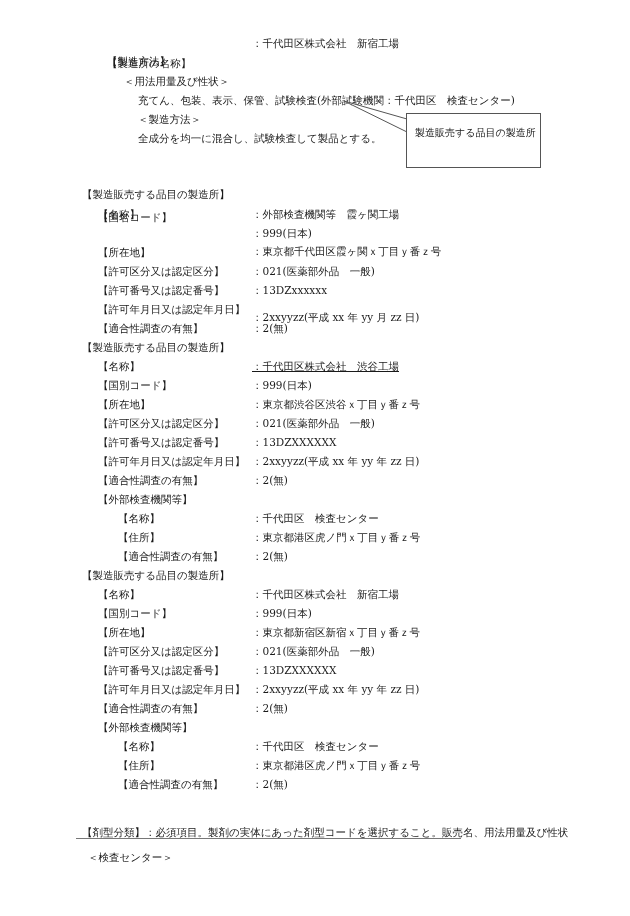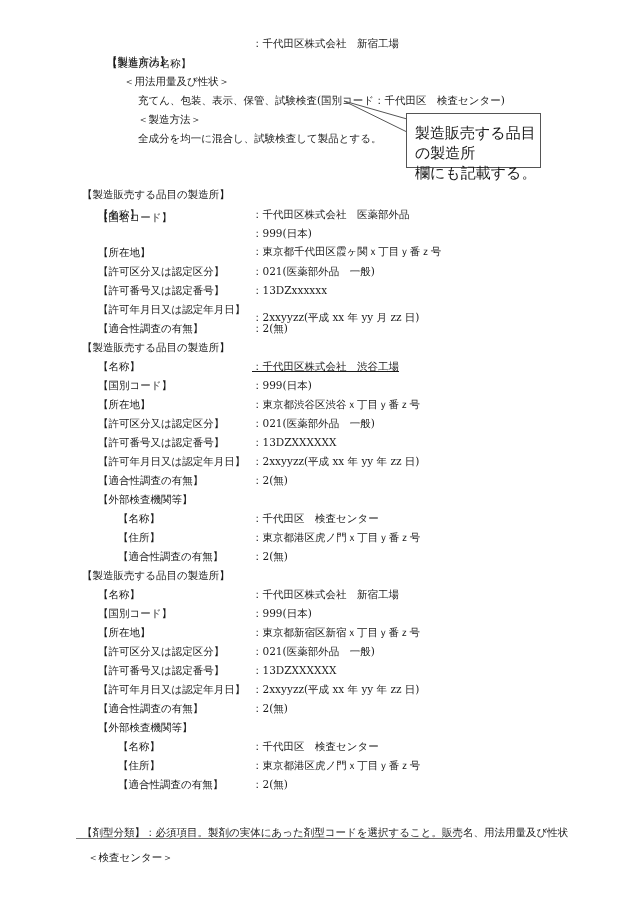--- a/index.html
+++ b/index.html
@@ -6,47 +6,46 @@
   body {
     width: 630px; height: 916px; position: relative; overflow: hidden;
     font-family: "DejaVu Serif", "Liberation Serif", serif;
     color: #1a1a1a; font-size: 10.5px; line-height: 1;
   }
   .ln { position: absolute; white-space: nowrap; }
   .val { position: absolute; white-space: nowrap; }
   .callout {
     position: absolute; left: 406px; top: 113px; width: 135px; height: 55px;
     border: 1px solid #555; background: #fff; box-sizing: border-box;
-    padding: 9px 0 0 8px; font-size: 15px; line-height: 20px;
+    padding: 9px 0 0 8px; font-size: 10px; line-height: 20px;
   }
   .pointer { position: absolute; left: 0; top: 0; pointer-events: none; }
   .rule { position: absolute; left: 76px; top: 838px; width: 385px; height: 1px; background: #777; }
 </style>
 </head>
 <body>
 
 <div class="ln" style="left:107px;top:50px;margin-top:8px;">【製造所の名称】</div>
 <div class="val" style="left:252px;top:38px;">：千代田区株式会社　新宿工場</div>
 <div class="ln" style="left:107px;top:56px;">【製造方法】</div>
 <div class="ln" style="left:124px;top:76px;">＜用法用量及び性状＞</div>
-<div class="ln" style="left:138px;top:95px;">充てん、包装、表示、保管、試験検査(国別コード：千代田区　検査センター)</div>
+<div class="ln" style="left:138px;top:95px;">充てん、包装、表示、保管、試験検査(外部試験機関：千代田区　検査センター)</div>
 <div class="ln" style="left:138px;top:114px;">＜製造方法＞</div>
 <div class="ln" style="left:138px;top:133px;">全成分を均一に混合し、試験検査して製品とする。</div>
 
 <svg class="pointer" width="630" height="200">
   <path d="M407,119 L344,101 L407,132" fill="#fff" stroke="#555" stroke-width="1"></path>
 </svg>
 <div class="callout">
   <div>製造販売する品目の製造所</div>
-  <div>欄にも記載する。</div>
 </div>
 
 <div class="ln" style="left:82px;top:189px;">【製造販売する品目の製造所】</div>
 <div class="ln" style="left:98px;top:209px;">【名称】</div>
-<div class="val" style="left:252px;top:209px;">：千代田区株式会社　医薬部外品</div>
+<div class="val" style="left:252px;top:209px;">：外部検査機関等　霞ヶ関工場</div>
 <div class="ln" style="left:98px;top:212px;">【国名コード】</div>
 <div class="val" style="left:252px;top:228px;">：999(日本)</div>
 <div class="ln" style="left:98px;top:247px;">【所在地】</div>
 <div class="val" style="left:252px;top:247px;font-family:Liberation Mono, monospace;">：東京都千代田区霞ヶ関ｘ丁目ｙ番ｚ号</div>
 <div class="ln" style="left:98px;top:266px;">【許可区分又は認定区分】</div>
 <div class="val" style="left:252px;top:266px;">：021(医薬部外品　一般)</div>
 <div class="ln" style="left:98px;top:285px;">【許可番号又は認定番号】</div>
 <div class="val" style="left:252px;top:285px;">：13DZxxxxxx</div>
 <div class="ln" style="left:98px;top:304px;">【許可年月日又は認定年月日】</div>
 <div class="val" style="left:252px;top:312px;text-align:right;">：2xxyyzz(平成 xx 年 yy 月 zz 日)</div>

